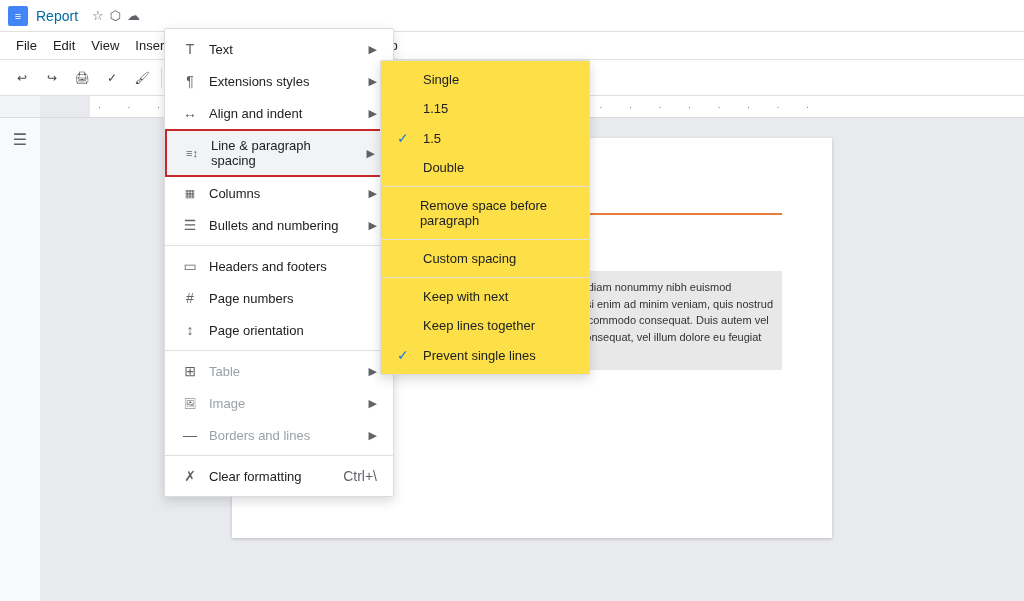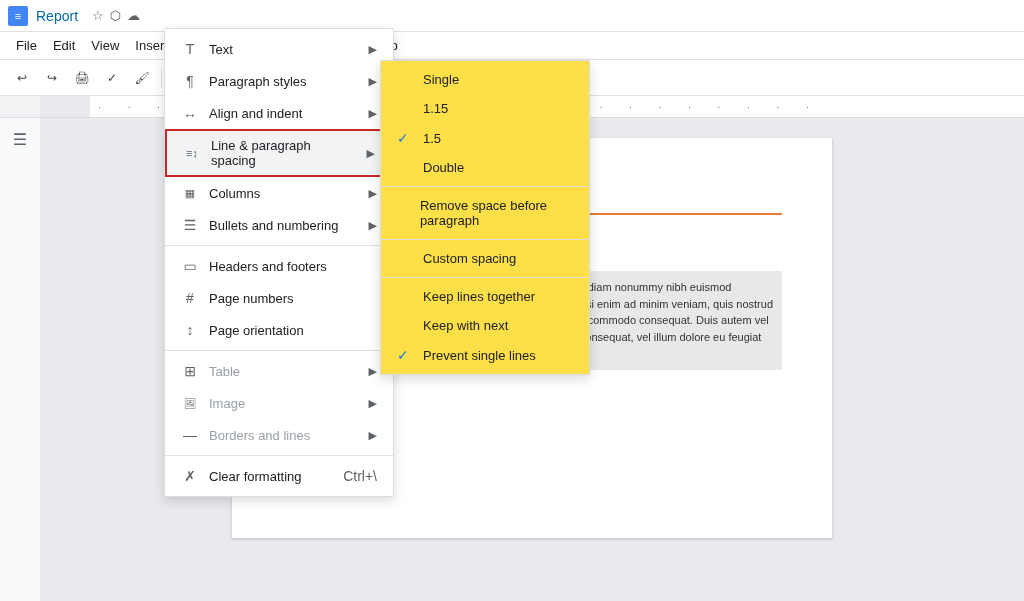--- a/index.html
+++ b/index.html
@@ -304,21 +304,21 @@
 <div class="format-menu">
 
   <div class="format-menu-item">
     <span class="item-icon">T</span>
     <span>Text</span>
     <span class="arrow">▶</span>
   </div>
 
   <div class="format-menu-item">
     <span class="item-icon">¶</span>
-    <span>Paragraph styles</span>
+    <span>Extensions styles</span>
     <span class="arrow">▶</span>
   </div>
 
   <div class="format-menu-item">
     <span class="item-icon">↔</span>
     <span>Align and indent</span>
     <span class="arrow">▶</span>
   </div>
 
   <div class="format-menu-item active-highlight">
@@ -413,26 +413,26 @@
   <div class="spacing-separator"></div>
 
   <div class="spacing-item">
     <span class="check"></span>
     <span>Custom spacing</span>
   </div>
   <div class="spacing-separator"></div>
 
   <div class="spacing-item">
     <span class="check"></span>
+    <span>Keep with next</span>
+  </div>
+
+  <div class="spacing-item">
+    <span class="check"></span>
     <span>Keep lines together</span>
-  </div>
-
-  <div class="spacing-item">
-    <span class="check"></span>
-    <span>Keep with next</span>
   </div>
 
   <div class="spacing-item">
     <span class="check" style="color:#1a73e8;">✓</span>
     <span>Prevent single lines</span>
   </div>
 
 </div>
 
 </body></html>

